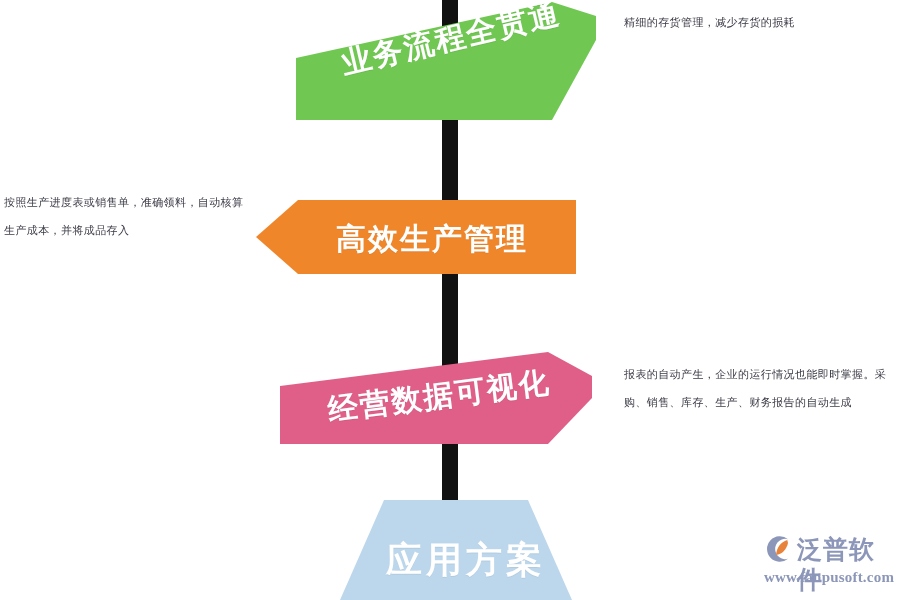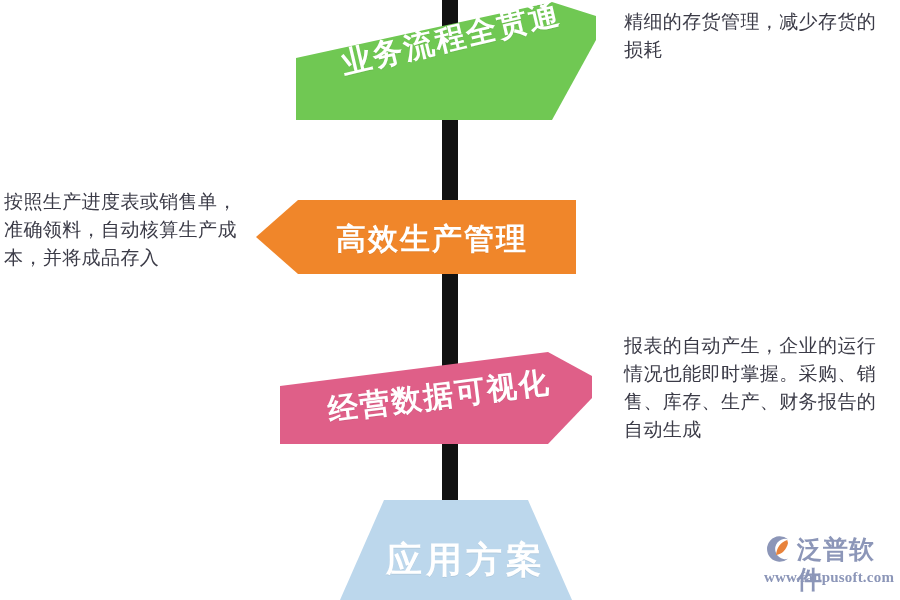--- a/index.html
+++ b/index.html
@@ -100,37 +100,37 @@
     left: 46px;
     top: 36px;
     font-size: 36px;
     letter-spacing: 4px;
   }
 
   
   .note {
     position: absolute;
     color: #3b3b47;
-    font-size: 19px;
+    font-size: 11px;
     line-height: 28px;
     letter-spacing: 0.4px;
   }
   #note-top-right {
     left: 624px;
     top: 8px;
     width: 262px;
   }
   #note-middle-left {
     left: 4px;
     top: 188px;
     width: 250px;
   }
   #note-bottom-right {
     left: 624px;
-    top: 332px;
+    top: 360px;
     width: 268px;
   }
 
   
   #brand-logo {
     position: absolute;
     left: 764px;
     top: 534px;
     width: 128px;
     height: 56px;

